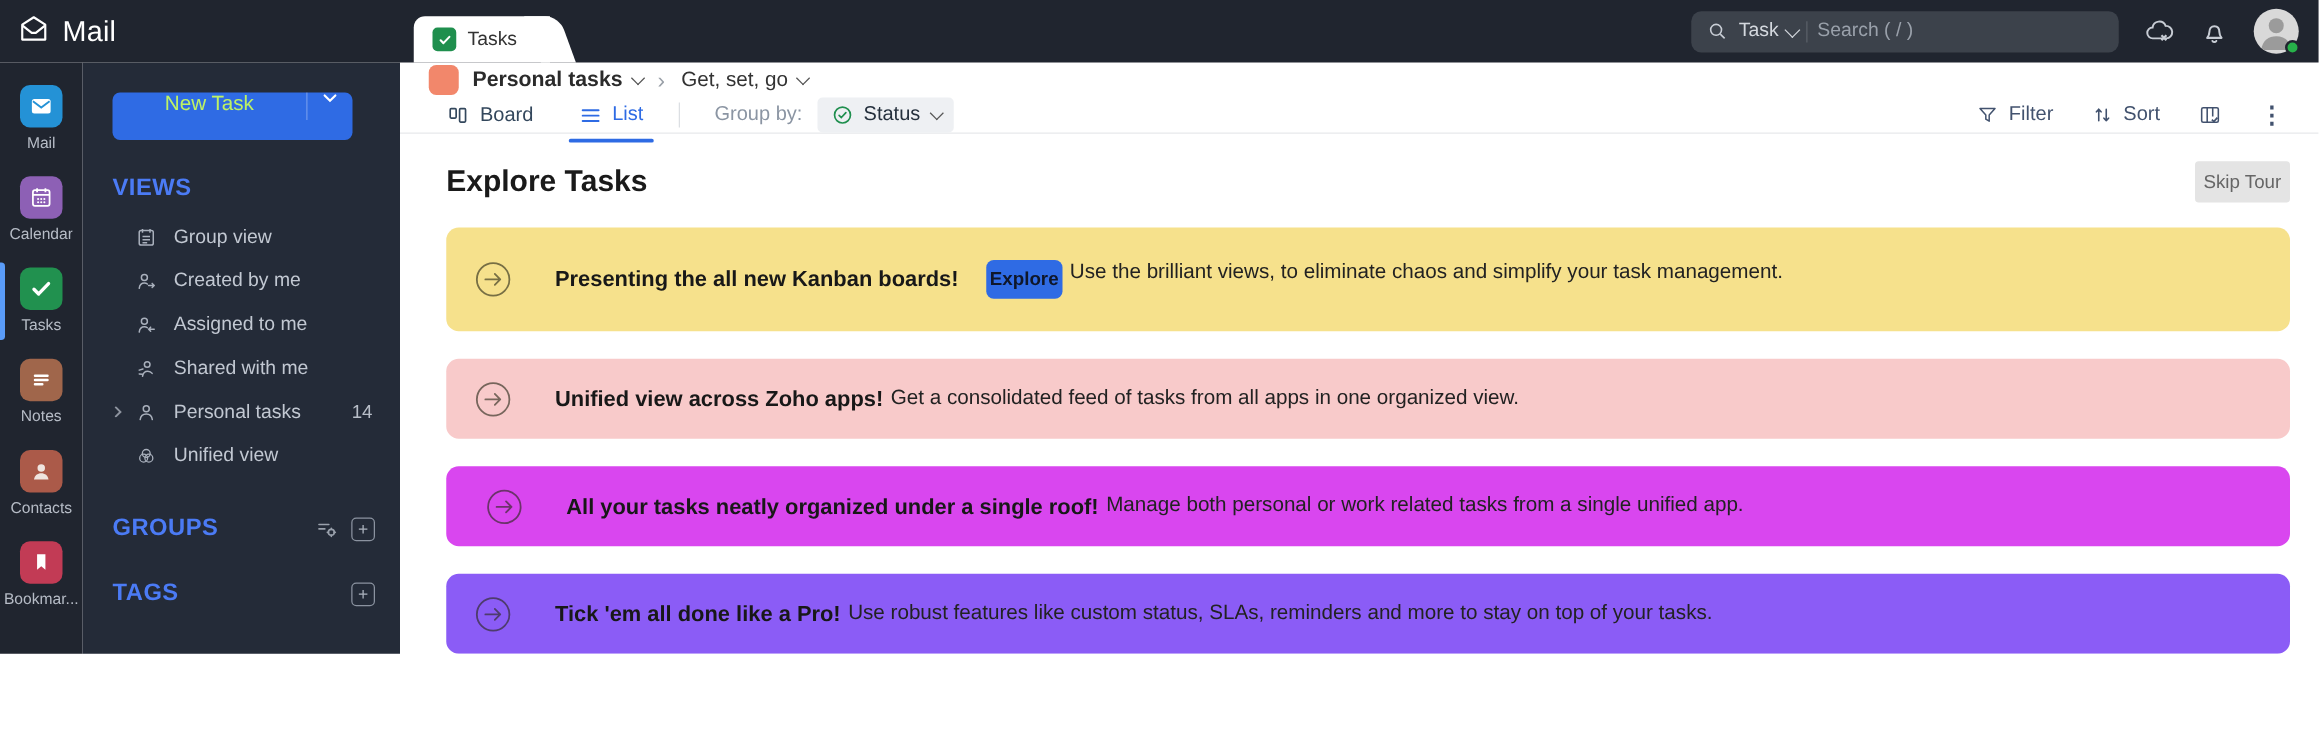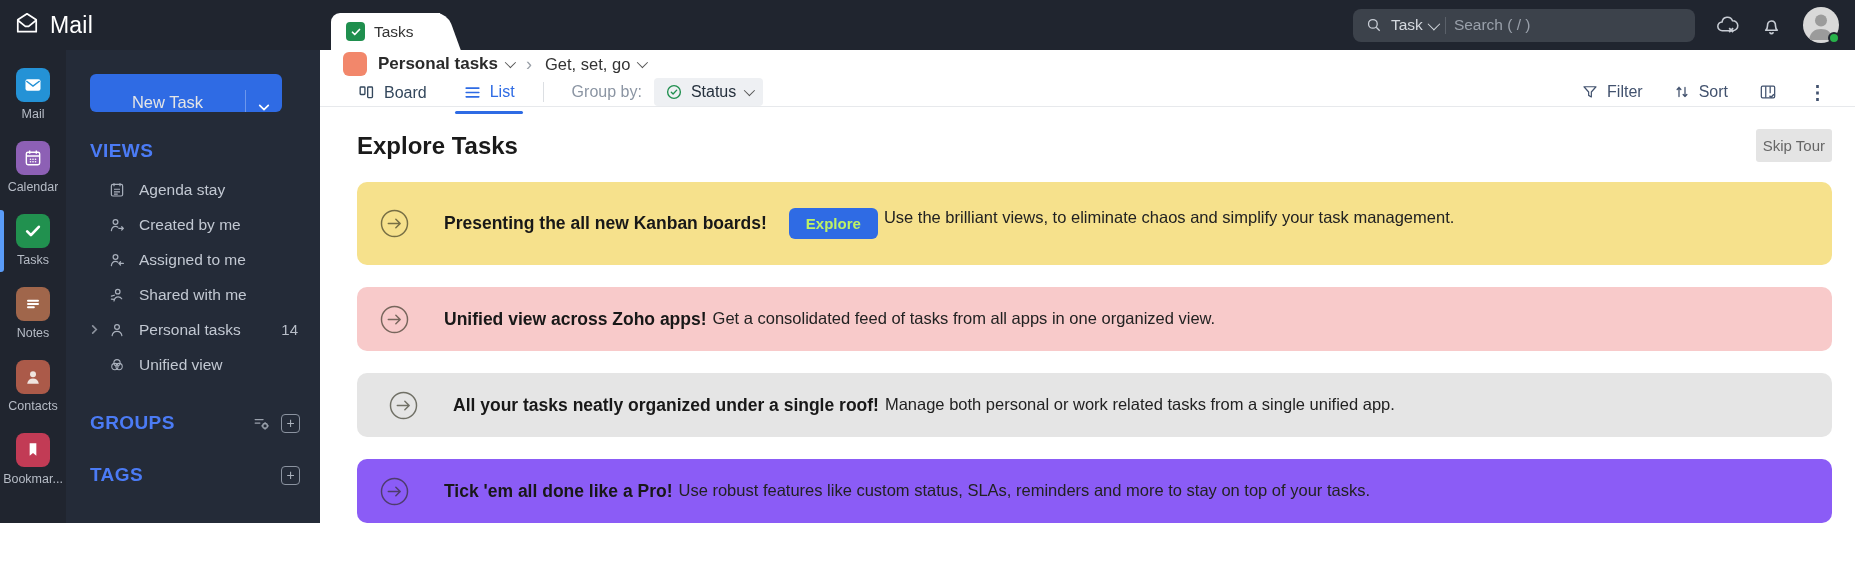--- a/index.html
+++ b/index.html
@@ -33,21 +33,21 @@
 
   
   .rail { grid-row:2; background:#20252f; display:flex; flex-direction:column; align-items:center; padding-top:16px; gap:16px; }
   .rail-item { width:100%; display:flex; flex-direction:column; align-items:center; gap:5px; position:relative; cursor:pointer; padding:2px 0; }
   .rail-icon { width:34px; height:34px; border-radius:8px; display:flex; align-items:center; justify-content:center; }
   .rail-label { font-size:12.5px; color:#b6bcc6; max-width:62px; overflow:hidden; white-space:nowrap; text-overflow:ellipsis; }
   .rail-item.active::before { content:""; position:absolute; left:0; top:-2px; width:4px; height:62px; background:#5a9cf8; border-radius:0 3px 3px 0; }
 
   
   .sidebar { grid-row:2; background:#242b38; padding:24px 0 0 0; overflow:hidden; }
-  .newtask { margin-left:24px; width:192px; height:38px; border-radius:6px; background:#2f6be4; color:#e5e5e5; display:flex; align-items:flex-end; cursor:pointer; }
+  .newtask { margin-left:24px; width:192px; height:38px; border-radius:6px; background:#2f6be4; color:#bef264; display:flex; align-items:flex-start; cursor:pointer; }
   .newtask-main { flex:1; text-align:center; font-size:16.5px; }
   .newtask-div { width:1px; height:22px; background:rgba(255,255,255,.3); }
   .newtask-caret { width:36px; display:flex; align-items:center; justify-content:center; }
   .side-header { color:#4b7bf5; font-weight:bold; font-size:19px; letter-spacing:.4px; }
   .views-header { margin:28px 0 10px 24px; }
   .view-item { display:flex; align-items:center; height:35px; padding:0 22px 0 24px; color:#c2c8d2; font-size:15.5px; cursor:pointer; }
   .view-item .slot { width:18px; display:flex; align-items:center; color:#8d939e; }
   .view-item .vicon { width:20px; display:flex; align-items:center; color:#a9b0bc; margin-right:11px; }
   .view-count { margin-left:auto; color:#b8bec8; font-size:15px; }
   .group-row { display:flex; align-items:center; padding:0 20px 0 24px; margin-top:30px; }
@@ -82,21 +82,21 @@
 
   .banners { display:flex; flex-direction:column; gap:22px; padding:2px 23px 0 37px; }
   .banner { border-radius:10px; display:flex; align-items:center; padding:12px 20px 12px 22px; }
   .banner.tall { min-height:83px; }
   .banner.short { min-height:64px; }
   .banner-arrow { color:rgba(40,40,25,.62); flex:0 0 auto; display:flex; }
   .banner-text { margin-left:34px; display:flex; flex-direction:row; gap:6px; }
   .banner-title-row { display:flex; align-items:center; gap:22px; }
   .banner-title { font-size:17.5px; font-weight:bold; color:#181818; }
   .banner-sub { font-size:16.5px; color:#222; }
-  .explore-btn { background:#2f6be4; color:#bef264; border:none; border-radius:6px; padding:7px 17px; font-size:15px; font-weight:bold; font-family:inherit; cursor:pointer; }
+  .explore-btn { background:#2f6be4; color:#0f172a; border:none; border-radius:6px; padding:7px 3px; font-size:15px; font-weight:bold; font-family:inherit; cursor:pointer; }
 </style>
 </head>
 <body>
 
 <div class="app">
 
   <header class="topbar">
     <div class="logo">
       <span>
         <svg width="26" height="26" viewBox="0 0 24 24" fill="none" stroke="#fff" stroke-width="1.6" stroke-linejoin="round">
@@ -229,21 +229,21 @@
     <div class="side-header views-header">VIEWS</div>
 
     <div class="view-item">
       <span class="slot"></span>
       <span class="vicon">
         <svg width="18" height="18" viewBox="0 0 24 24" fill="none" stroke="currentColor" stroke-width="1.6">
             <rect x="4.5" y="4.5" width="15" height="15.5" rx="2"></rect>
             <path d="M8 3v4M16 3v4M8 11h8M8 14.5h8M8 17.5h5"></path>
           </svg>
       </span>
-      <span>Agenda stay</span>
+      <span>Group view</span>
     </div>
     <div class="view-item">
       <span class="slot"></span>
       <span class="vicon">
         <svg width="18" height="18" viewBox="0 0 24 24" fill="none" stroke="currentColor" stroke-width="1.6" stroke-linecap="round" stroke-linejoin="round">
             <circle cx="10" cy="8" r="3.2"></circle>
             <path d="M4.5 19.5c.5-3.8 2.7-5.6 5.5-5.6 1.2 0 2.3.3 3.2 1"></path>
             <path d="M14.5 16.5h6M18.3 14.3l2.2 2.2-2.2 2.2"></path>
           </svg>
       </span>
@@ -413,21 +413,21 @@
               <circle cx="15" cy="15" r="12.6"></circle>
               <path d="M9 15h11M16.3 10.8l4.2 4.2-4.2 4.2"></path>
             </svg>
         </span>
         <div class="banner-text">
           <span class="banner-title">Unified view across Zoho apps!</span>
           <span class="banner-sub">Get a consolidated feed of tasks from all apps in one organized view.</span>
         </div>
       </div>
 
-      <div class="banner short" style="background-color: #e5e5e5; padding-left: 31px;">
+      <div class="banner short" style="background-color: #d946ef; padding-left: 31px;">
         <span class="banner-arrow">
           <svg width="31" height="31" viewBox="0 0 30 30" fill="none" stroke="currentColor" stroke-width="1.4" stroke-linecap="round" stroke-linejoin="round">
               <circle cx="15" cy="15" r="12.6"></circle>
               <path d="M9 15h11M16.3 10.8l4.2 4.2-4.2 4.2"></path>
             </svg>
         </span>
         <div class="banner-text">
           <span class="banner-title">All your tasks neatly organized under a single roof!</span>
           <span class="banner-sub">Manage both personal or work related tasks from a single unified app.</span>
         </div>

